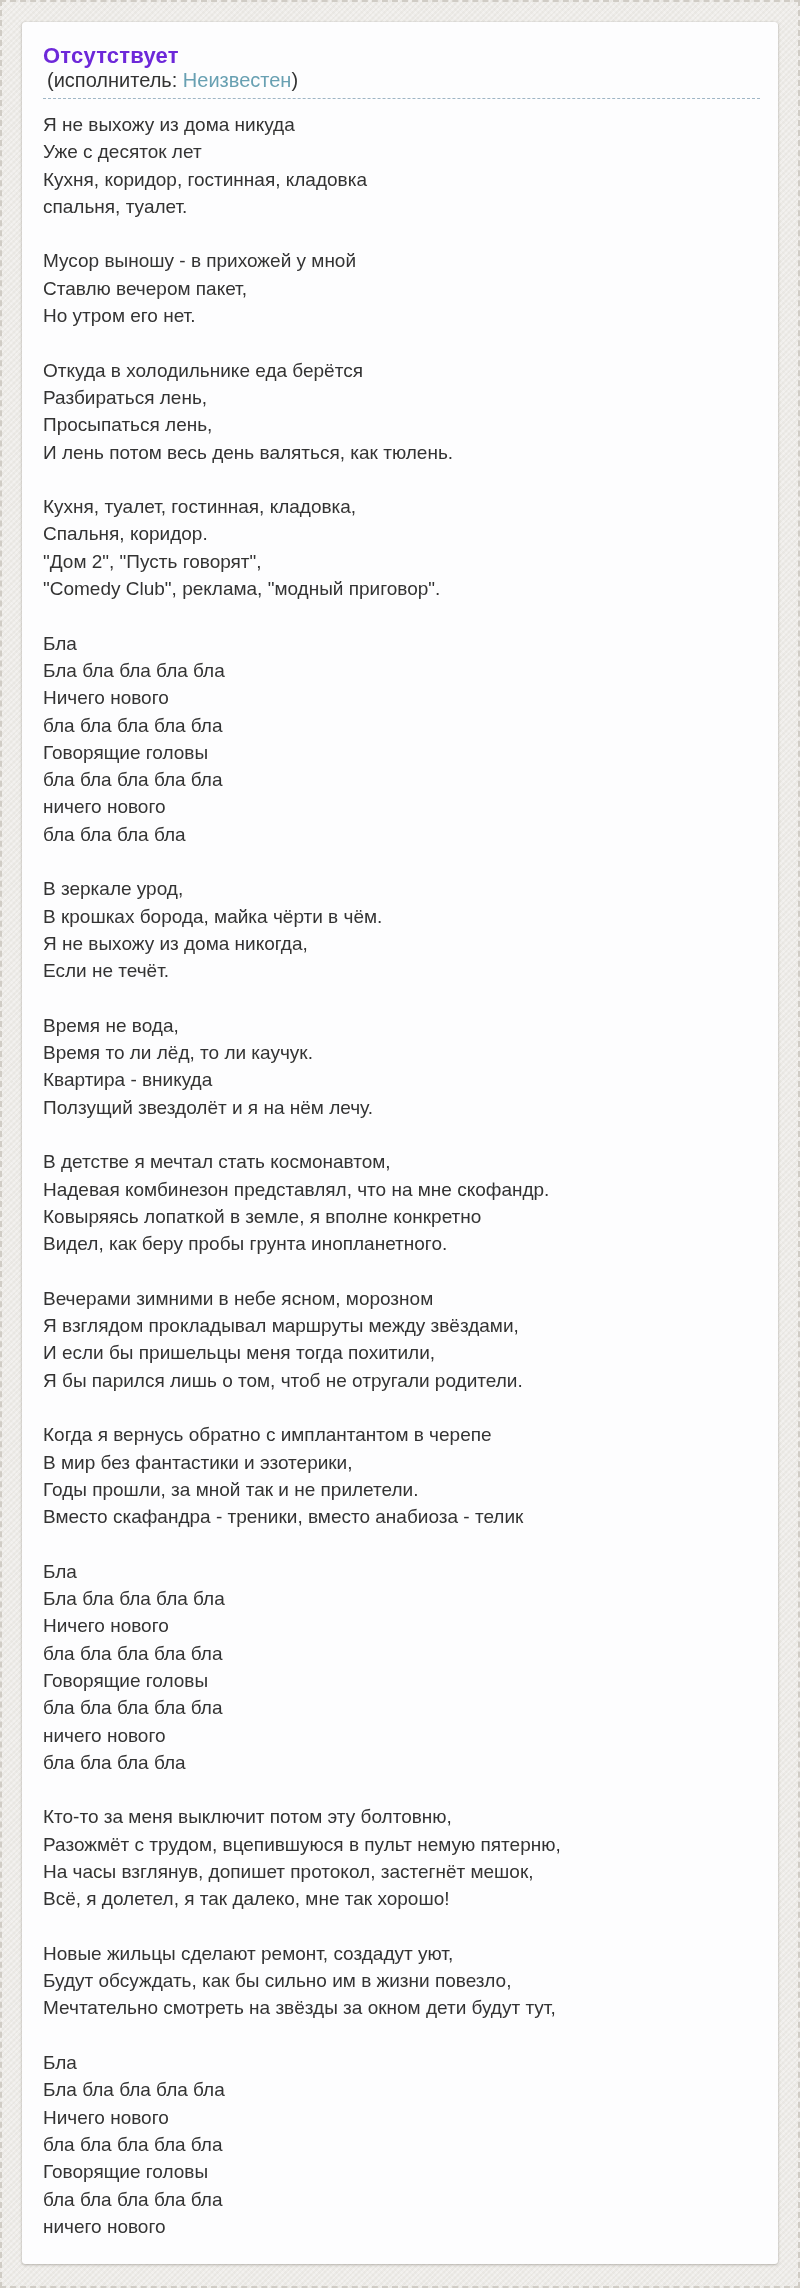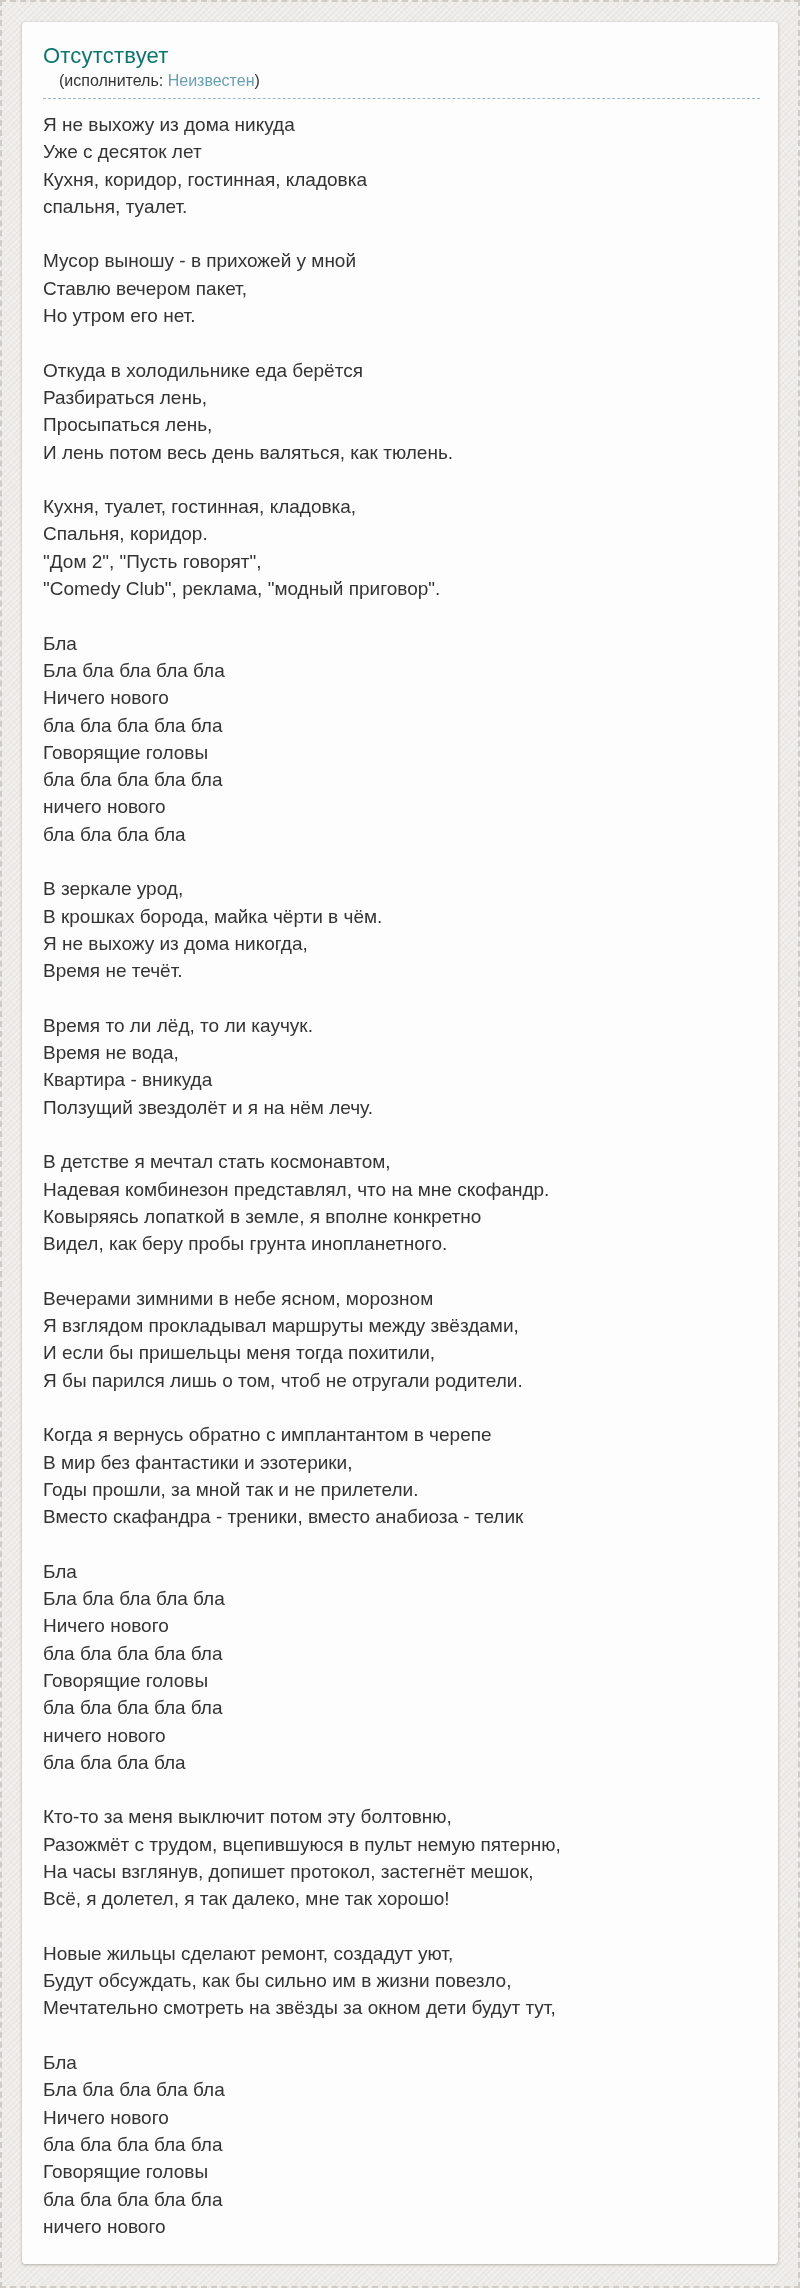--- a/index.html
+++ b/index.html
@@ -33,27 +33,27 @@
     box-sizing: border-box;
     background: #fdfdfe;
     border-radius: 3px;
     box-shadow: 0 1px 3px rgba(120,115,105,0.45), 0 0 1px rgba(120,115,105,0.4);
     padding: 20px 18px 24px 21px;
   }
   .song-title {
     margin: 0;
     font-size: 22px;
     line-height: 28px;
-    font-weight: normal;
-    color: #0f766e;
+    font-weight: bold;
+    color: #6d28d9;
     letter-spacing: 0.2px;
   }
   .artist-line {
-    margin: 2px 0 0 16px;
-    font-size: 16px;
+    margin: 2px 0 0 4px;
+    font-size: 20px;
     line-height: 17px;
     color: #333333;
   }
   .artist-link {
     color: #68a0b2;
     text-decoration: none;
     cursor: pointer;
   }
   .separator {
     height: 0;
@@ -119,25 +119,25 @@
         <div class="line">бла бла бла бла бла</div>
         <div class="line">Говорящие головы</div>
         <div class="line">бла бла бла бла бла</div>
         <div class="line">ничего нового</div>
         <div class="line">бла бла бла бла</div>
       </div>
       <div class="stanza">
         <div class="line">В зеркале урод,</div>
         <div class="line">В крошках борода, майка чёрти в чём.</div>
         <div class="line">Я не выхожу из дома никогда,</div>
-        <div class="line">Время не течёт.</div>
+        <div class="line">Если не течёт.</div>
       </div>
       <div class="stanza">
+        <div class="line">Время не вода,</div>
         <div class="line">Время то ли лёд, то ли каучук.</div>
-        <div class="line">Время не вода,</div>
         <div class="line">Квартира - вникуда</div>
         <div class="line">Ползущий звездолёт и я на нём лечу.</div>
       </div>
       <div class="stanza">
         <div class="line">В детстве я мечтал стать космонавтом,</div>
         <div class="line">Надевая комбинезон представлял, что на мне скофандр.</div>
         <div class="line">Ковыряясь лопаткой в земле, я вполне конкретно</div>
         <div class="line">Видел, как беру пробы грунта инопланетного.</div>
       </div>
       <div class="stanza">

